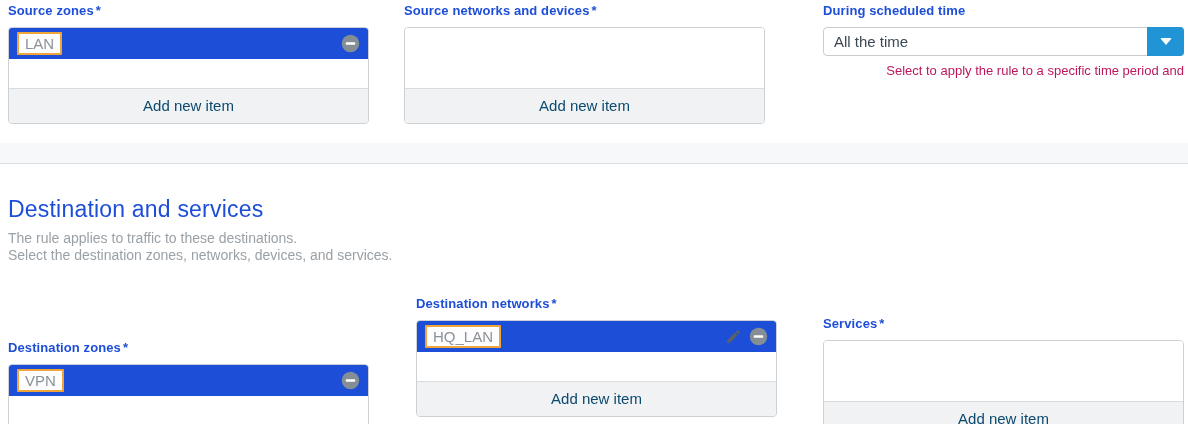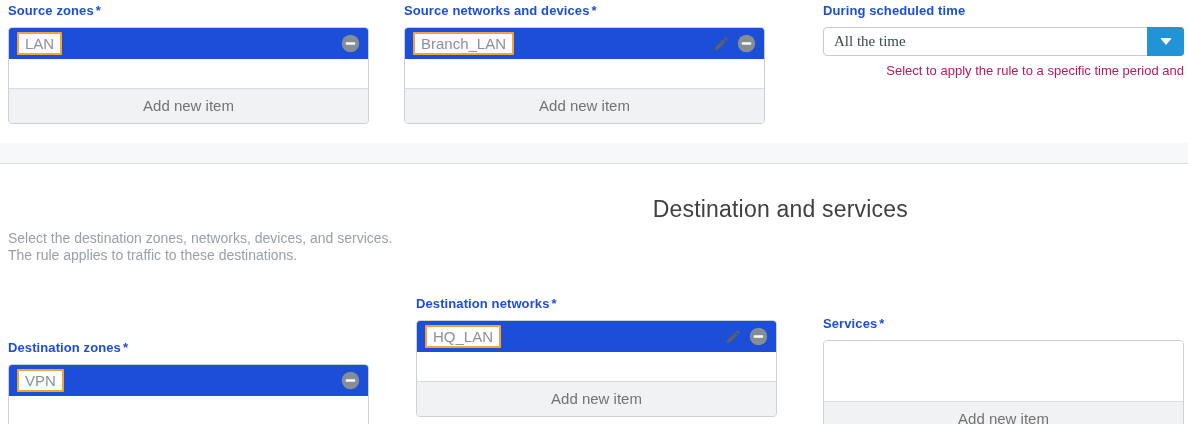--- a/index.html
+++ b/index.html
@@ -30,30 +30,30 @@
     padding:0 6px;font-size:15px;color:#8a9299;max-width:280px;
     white-space:nowrap;overflow:hidden;text-overflow:ellipsis;
   }
   .row-icons{margin-left:auto;display:flex;align-items:center;}
   .icon-btn{display:inline-flex;align-items:center;justify-content:center;cursor:pointer;}
   .pencil{margin-right:7px;}
   .spacer{flex:1 1 auto;background:#ffffff;}
   .add-row{
     flex:0 0 35px;height:35px;box-sizing:border-box;
     border-top:1px solid #d9dcde;background:#f1f2f4;
-    text-align:center;font-size:15px;line-height:34px;color:#737373;cursor:pointer;
+    text-align:center;font-size:15px;line-height:34px;color:#0c4a6e;cursor:pointer;
   }
   
   .dropdown{
     position:relative;box-sizing:border-box;width:361px;height:29px;
     border:1px solid #c6ccd0;border-radius:4px;background:#ffffff;cursor:pointer;
   }
   .dropdown-value{
     display:block;padding-left:10px;line-height:27px;font-size:15px;color:#3b4852;
-    white-space:nowrap;overflow:hidden;width:310px;font-family:Liberation Serif, serif;
+    white-space:nowrap;overflow:hidden;width:310px;
   }
   .dropdown-btn{
     position:absolute;top:-1px;right:-1px;bottom:-1px;width:37px;
     background:#2094d5;border-radius:0 4px 4px 0;
     display:flex;align-items:center;justify-content:center;
   }
   .caret-down{
     width:0;height:0;border-left:6px solid transparent;border-right:6px solid transparent;
     border-top:7px solid #ffffff;border-radius:2px;
   }
@@ -63,21 +63,21 @@
   }
   .hint span{display:block;}
   
   .separator-band{
     position:absolute;left:0;top:143px;width:1188px;height:20px;
     background:#f7f8f9;border-bottom:1px solid #dcdfe1;
   }
   
   .section-head{position:absolute;left:8px;top:195px;width:900px;}
   .section-title{
-    font-size:23px;font-weight:300;color:#404040;line-height:29px;letter-spacing:.2px;text-align:right;
+    font-size:23px;font-weight:300;color:#1d4ed8;line-height:29px;letter-spacing:.2px;
   }
   .section-desc{margin-top:6px;font-size:14px;line-height:17px;color:#9aa1a6;}
   .section-desc span{display:block;}
   
   .clipped-hint{
     position:absolute;left:823px;top:419px;width:361px;text-align:right;
     font-size:13px;line-height:19px;color:#a9afb4;
   }
   
   #f-src-zones{left:8px;top:2px;}
@@ -105,36 +105,20 @@
       </span>
     </div>
     <div class="spacer"></div>
     <div class="add-row"><span>Add new item</span></div>
   </div>
 </div>
 
 <div class="field" id="f-src-nets">
   <div class="field-label"><span>Source networks and devices</span><span class="req">*</span></div>
   <div class="listbox">
-    <div class="item-row">
-      <span class="tag">Branch_LAN</span>
-      <span class="row-icons">
-        <span class="icon-btn pencil">
-          <svg width="17" height="17" viewBox="0 0 24 24" fill="#59626a">
-              <path d="M3 17.25V21h3.75L17.81 9.94l-3.75-3.75L3 17.25zM20.71 7.04a1 1 0 0 0 0-1.41l-2.34-2.34a1 1 0 0 0-1.41 0l-1.83 1.83 3.75 3.75 1.83-1.83z"></path>
-            </svg>
-        </span>
-        <span class="icon-btn">
-          <svg width="19" height="19" viewBox="0 0 24 24">
-              <circle cx="12" cy="12" r="11" fill="#868e95"></circle>
-              <rect x="6" y="10.4" width="12" height="3.2" rx="1" fill="#ffffff"></rect>
-            </svg>
-        </span>
-      </span>
-    </div>
     <div class="spacer"></div>
     <div class="add-row"><span>Add new item</span></div>
   </div>
 </div>
 
 <div class="field" id="f-schedule">
   <div class="field-label"><span>During scheduled time</span></div>
   <div class="dropdown">
     <span class="dropdown-value">All the time</span>
     <span class="dropdown-btn">
@@ -144,22 +128,22 @@
   <div class="hint">
     <span>Select to apply the rule to a specific time period and</span>
   </div>
 </div>
 
 <div class="separator-band"></div>
 
 <div class="section-head">
   <div class="section-title">Destination and services</div>
   <div class="section-desc">
+    <span>The rule applies to traffic to these destinations.</span>
     <span>Select the destination zones, networks, devices, and services.</span>
-    <span>The rule applies to traffic to these destinations.</span>
   </div>
 </div>
 
 <div class="field" id="f-dst-zones">
   <div class="field-label"><span>Destination zones</span><span class="req">*</span></div>
   <div class="listbox">
     <div class="item-row">
       <span class="tag">VPN</span>
       <span class="row-icons">
         <span class="icon-btn">

